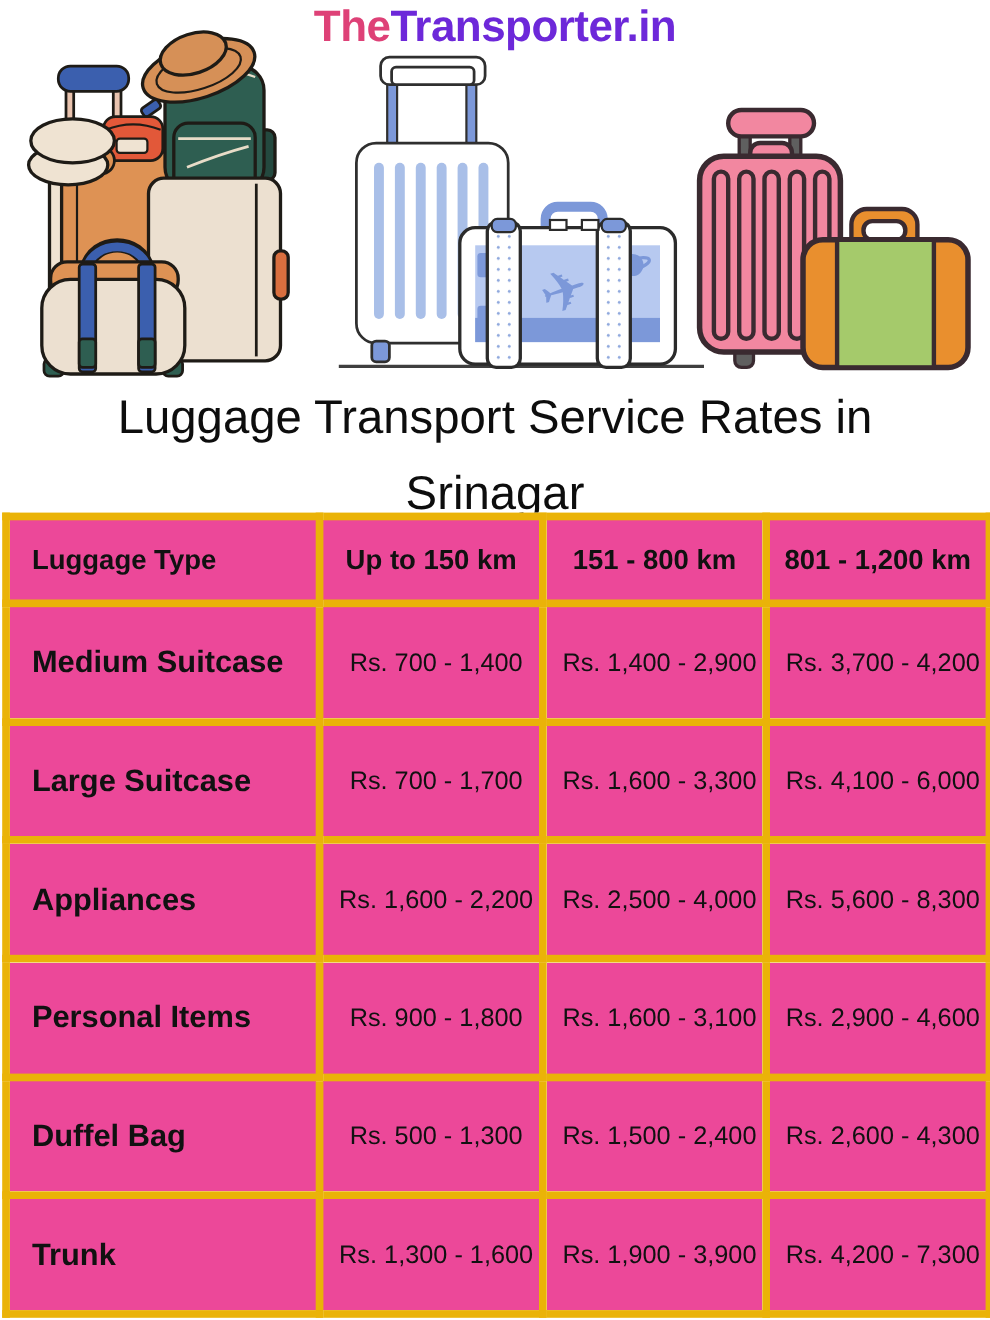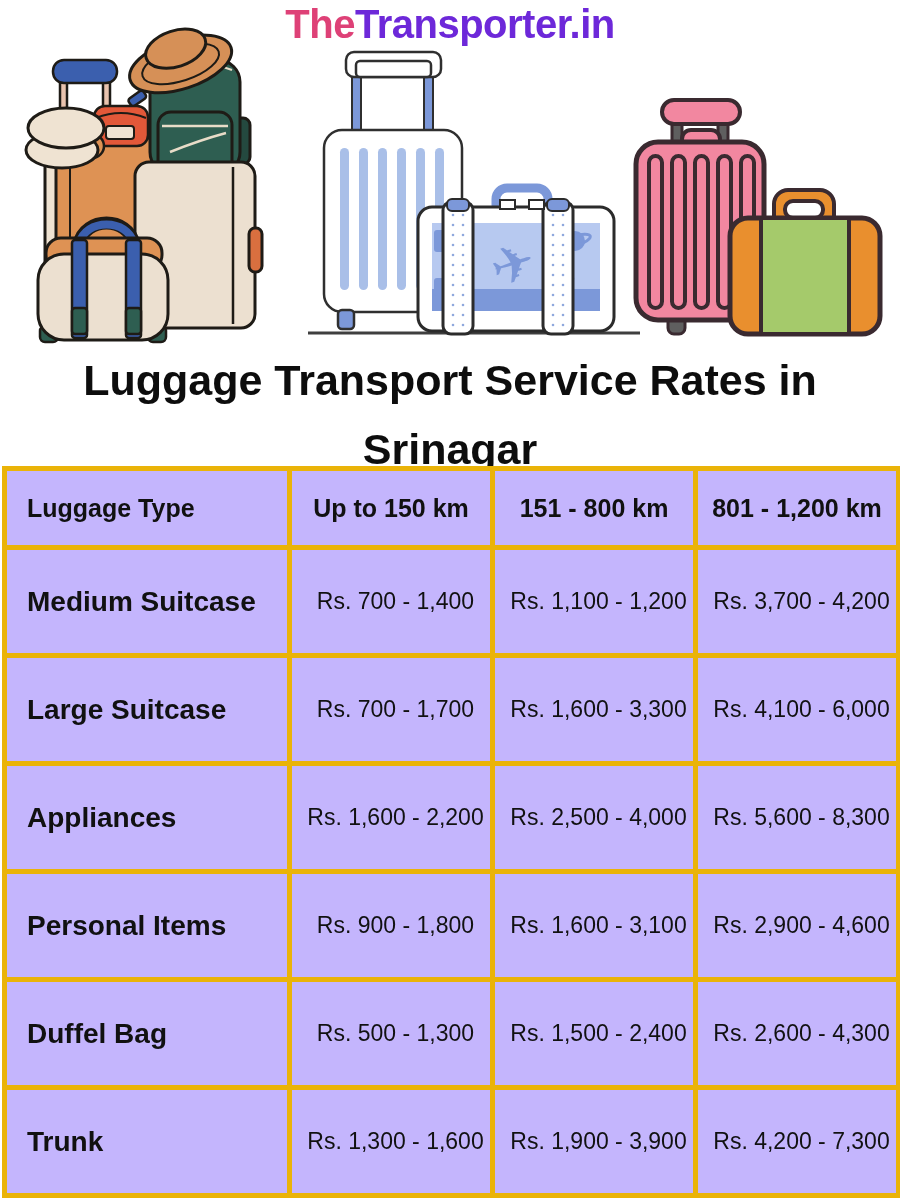--- a/index.html
+++ b/index.html
@@ -7,30 +7,30 @@
     position:relative;width:900px;height:1200px;background:#ffffff;
     font-family:"Liberation Sans",sans-serif;overflow:hidden;color:#111;
   }
   .logo{
     position:absolute;top:2px;left:0;width:100%;text-align:center;
     font-size:40px;font-weight:bold;letter-spacing:-0.5px;
   }
   .illu{position:absolute;}
   .title{
     position:absolute;top:346px;left:0;width:100%;box-sizing:border-box;
-    padding:0 34px;text-align:center;font-weight:bold;font-size:43px;
+    padding:0 34px;text-align:center;font-weight:normal;font-size:43px;
     line-height:1.6;color:#0d0d0d;
   }
   table.rates{
     position:absolute;top:466px;left:2px;width:896px;height:732px;
     border-collapse:collapse;table-layout:fixed;background:#fff;
     border:5px solid #1a1a1a;
   }
   table.rates th, table.rates td{
-    border:5px solid #eab308;vertical-align:middle;background:#c4b5fd;
+    border:7px solid #eab308;vertical-align:middle;background:#ec4899;
     overflow:hidden;white-space:nowrap;
   }
   th.col-header{font-size:25px;font-weight:bold;text-align:center;padding:0 4px;}
   th.col-header.first{text-align:left;padding-left:20px;}
   td.type-cell{font-size:28px;font-weight:bold;text-align:left;padding-left:20px;}
   td.rate-cell{font-size:23px;font-weight:normal;text-align:center;padding-left:10px;}
 </style>
 </head>
 <body>
 
@@ -194,21 +194,21 @@
         <th class="col-header first">Luggage Type</th>
         <th class="col-header">Up to 150 km</th>
         <th class="col-header">151 - 800 km</th>
         <th class="col-header">801 - 1,200 km</th>
       </tr>
     </thead>
     <tbody>
         <tr style="height: 80px;">
           <td class="type-cell">Medium Suitcase</td>
           <td class="rate-cell">Rs. 700 - 1,400</td>
-          <td class="rate-cell">Rs. 1,100 - 1,200</td>
+          <td class="rate-cell">Rs. 1,400 - 2,900</td>
           <td class="rate-cell">Rs. 3,700 - 4,200</td>
         </tr>
         <tr style="height: 80px;">
           <td class="type-cell">Large Suitcase</td>
           <td class="rate-cell">Rs. 700 - 1,700</td>
           <td class="rate-cell">Rs. 1,600 - 3,300</td>
           <td class="rate-cell">Rs. 4,100 - 6,000</td>
         </tr>
         <tr style="height: 80px;">
           <td class="type-cell">Appliances</td>

